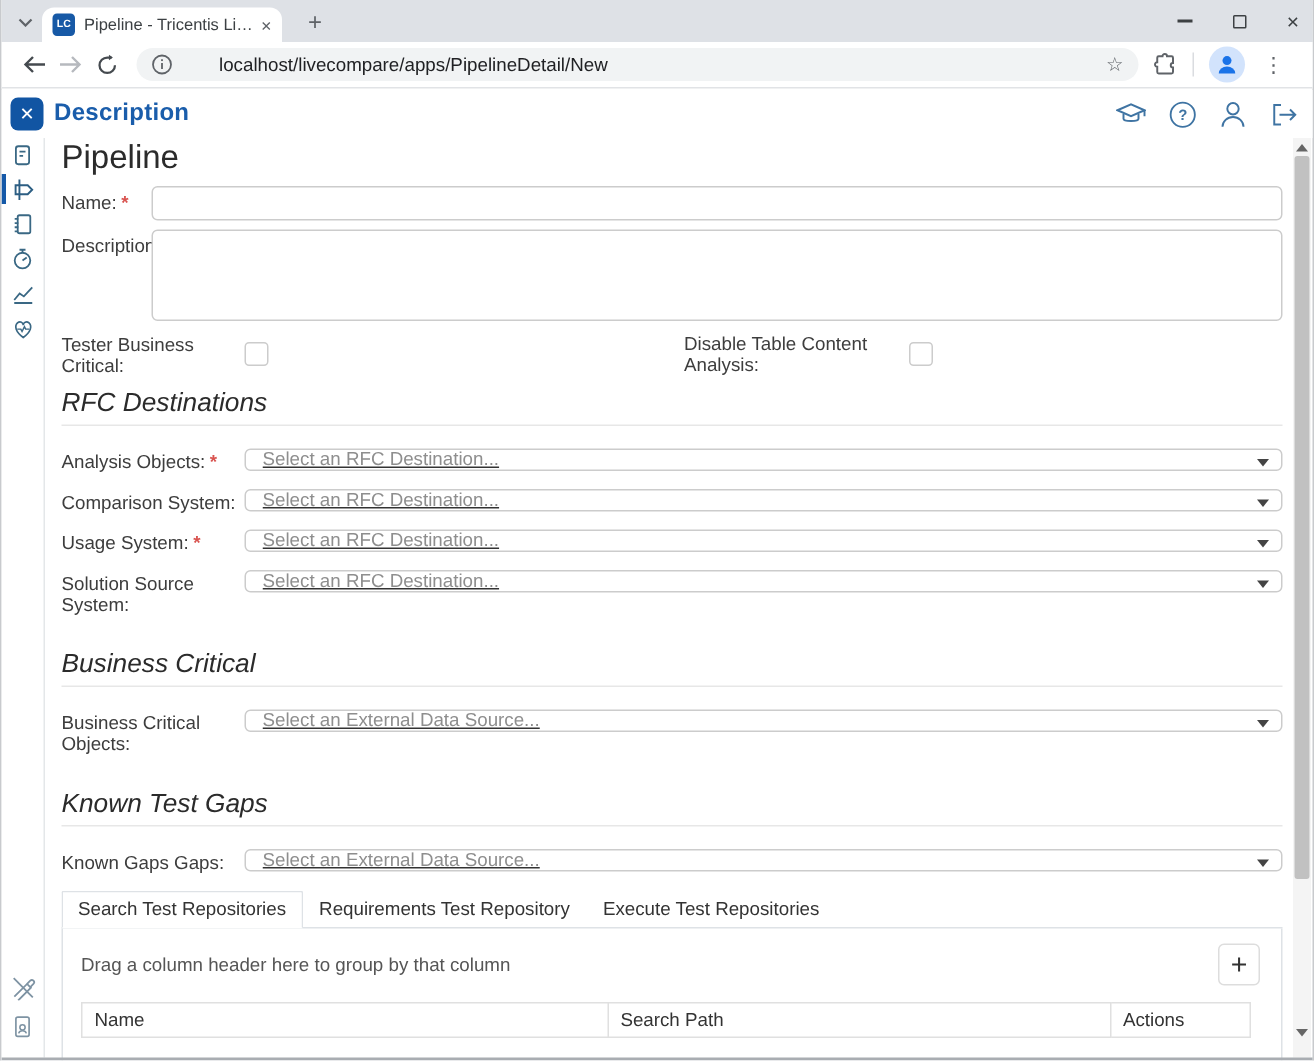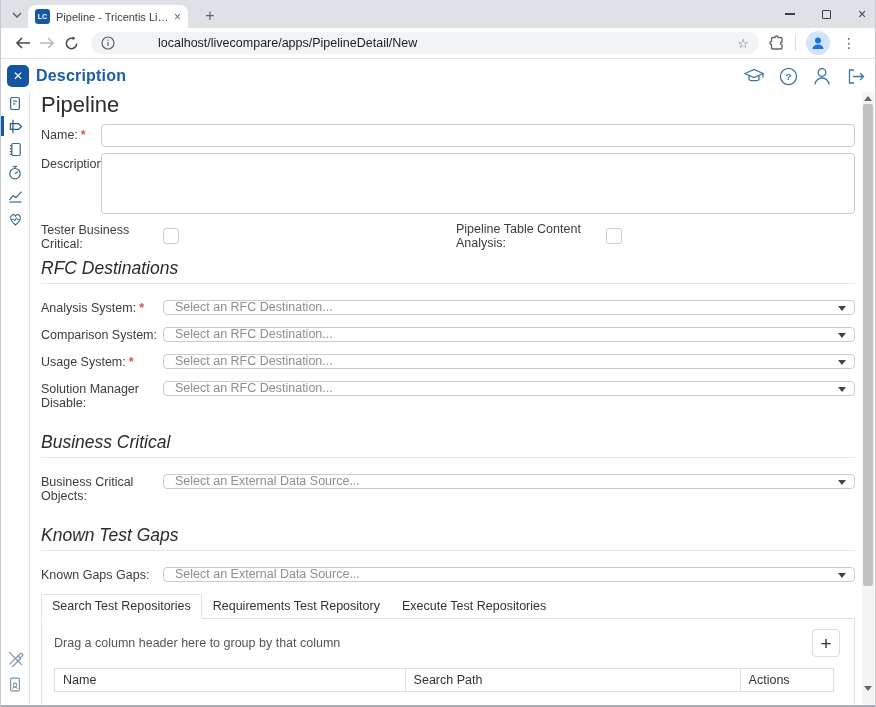--- a/index.html
+++ b/index.html
@@ -25,21 +25,21 @@
   .win-controls { position:absolute; right:8px; top:0; height:28px; display:flex; align-items:center; gap:22px; }
   .win-btn { width:14px; height:14px; display:flex; align-items:center; justify-content:center; cursor:pointer; }
   .win-min-glyph { width:10px; height:1.5px; background:#3c4043; }
   .win-max-glyph { width:9px; height:9px; border:1.5px solid #3c4043; border-radius:1px; }
   .win-close-glyph { font-size:14px; color:#3c4043; line-height:1; }
   .toolbar { position:absolute; left:0; top:28px; width:876px; height:31px; background:#fff;
     border-bottom:1px solid #e1e3e6; display:flex; align-items:center; padding:0 10px; }
   .nav-btn { width:24px; height:24px; display:flex; align-items:center; justify-content:center; cursor:pointer; flex:0 0 auto; }
   .urlbar { flex:0 0 auto; width:668px; height:22px; background:#f1f3f4; border-radius:11px; margin-left:8px;
     display:flex; align-items:center; padding:0 10px; }
-  .url-text { flex:1; margin-left:20px; font-size:12.5px; color:#202124; white-space:nowrap; overflow:hidden;padding-left:23px; }
+  .url-text { flex:1; margin-left:8px; font-size:12.5px; color:#202124; white-space:nowrap; overflow:hidden;padding-left:23px; }
   .star-btn { flex:0 0 auto; font-size:13px; color:#5f6368; cursor:pointer; }
   .tb-right { display:flex; align-items:center; margin-left:10px; gap:10px; }
   .tb-sep { width:1px; height:16px; background:#dadce0; }
   .avatar { width:24px; height:24px; border-radius:50%; background:#d2e3fc; display:flex;
     align-items:center; justify-content:center; cursor:pointer; }
   .kebab { font-size:14px; color:#5f6368; cursor:pointer; padding:0 2px; }
   
   .app-header { position:absolute; left:0; top:60px; width:876px; height:32px; background:#fff;
     display:flex; align-items:center; padding:0 10px 0 6px; }
   .logo-mark { width:22px; height:22px; border-radius:5px; background:#1155a3; color:#fff;
@@ -67,21 +67,21 @@
   .frow.desc { margin-bottom:13px; }
   .check-row { display:flex; align-items:center; margin-bottom:0; height:17px; }
   .checkbox { width:16px; height:16px; border:1px solid #ccc; border-radius:3px; background:#fff; cursor:pointer; flex:0 0 auto; }
   .check-label2 { margin-left:277px; width:150px; font-size:12.5px; color:#3d3d3d; flex:0 0 auto; }
   .sec-title { font-size:17.5px; font-weight:500; color:#2b2b2b; line-height:22px;
     padding-bottom:4px; border-bottom:1px solid #e7e7e7; margin-bottom:13px;font-style:italic; }
   .mt-rfc { margin-top:13px; } .mt-sec { margin-top:21px; }
   .frow.sel { margin-bottom:9px; }
   .combo { position:relative; flex:1; }
   .combo input { width:100%; height:15px; border:1px solid #ccc; border-radius:4px; font-size:12.5px;
-    padding:0 38px 0 11px; color:#333; outline:none; font-family:inherit; }
+    padding:0 38px 0 11px; color:#333; outline:none; font-family:inherit;text-decoration:underline; }
   .combo input::placeholder { color:#8e8e8e; opacity:1; }
   .tbox::placeholder { color:#8e8e8e; opacity:1; }
   .caret { position:absolute; right:9px; top:9px; width:0; height:0;
     border-left:4px solid transparent; border-right:4px solid transparent; border-top:5px solid #444; }
   
   .tabs { display:flex; border-bottom:1px solid #dee2e6; margin-top:12px; }
   .tab { font-size:12.5px; color:#333; padding:4px 10px 5px 10px; border:1px solid transparent;
     margin-bottom:-1px; cursor:pointer; white-space:nowrap; }
   .tab.active { background:#fff; border-color:#dee2e6 #dee2e6 #fff #dee2e6; border-radius:1px 1px 0 0; }
   
@@ -279,49 +279,49 @@
   </div>
 
   <div class="frow desc">
     <span class="flabel w-sm">Description:</span>
     <textarea class="tbox" style=""></textarea>
   </div>
 
   <div class="check-row">
     <span class="flabel w-lg" style="padding-top:2px;">Tester Business Critical:</span>
     <span class="checkbox"></span>
-    <span class="check-label2" style="padding-top:0;">Pipeline Table Content Analysis:</span>
+    <span class="check-label2" style="padding-top:0;">Disable Table Content Analysis:</span>
     <span class="checkbox"></span>
   </div>
 
   <div class="sec-title mt-rfc">RFC Destinations</div>
 
   <div class="frow sel">
-    <span class="flabel w-lg"><span>Analysis System:</span><span class="req">*</span></span>
+    <span class="flabel w-lg"><span>Analysis Objects:</span><span class="req">*</span></span>
     <span class="combo">
       <input type="text" placeholder="Select an RFC Destination..." style="">
       <span class="caret"></span>
     </span>
   </div>
   <div class="frow sel">
     <span class="flabel w-lg"><span>Comparison System:</span><span class="req"></span></span>
     <span class="combo">
       <input type="text" placeholder="Select an RFC Destination..." style="">
       <span class="caret"></span>
     </span>
   </div>
   <div class="frow sel">
     <span class="flabel w-lg"><span>Usage System:</span><span class="req">*</span></span>
     <span class="combo">
       <input type="text" placeholder="Select an RFC Destination..." style="">
       <span class="caret"></span>
     </span>
   </div>
   <div class="frow sel">
-    <span class="flabel w-lg"><span>Solution Manager Disable:</span><span class="req"></span></span>
+    <span class="flabel w-lg"><span>Solution Source System:</span><span class="req"></span></span>
     <span class="combo">
       <input type="text" placeholder="Select an RFC Destination..." style="">
       <span class="caret"></span>
     </span>
   </div>
 
   <div class="sec-title mt-sec">Business Critical</div>
   <div class="frow sel">
     <span class="flabel w-lg">Business Critical Objects:</span>
     <span class="combo">

